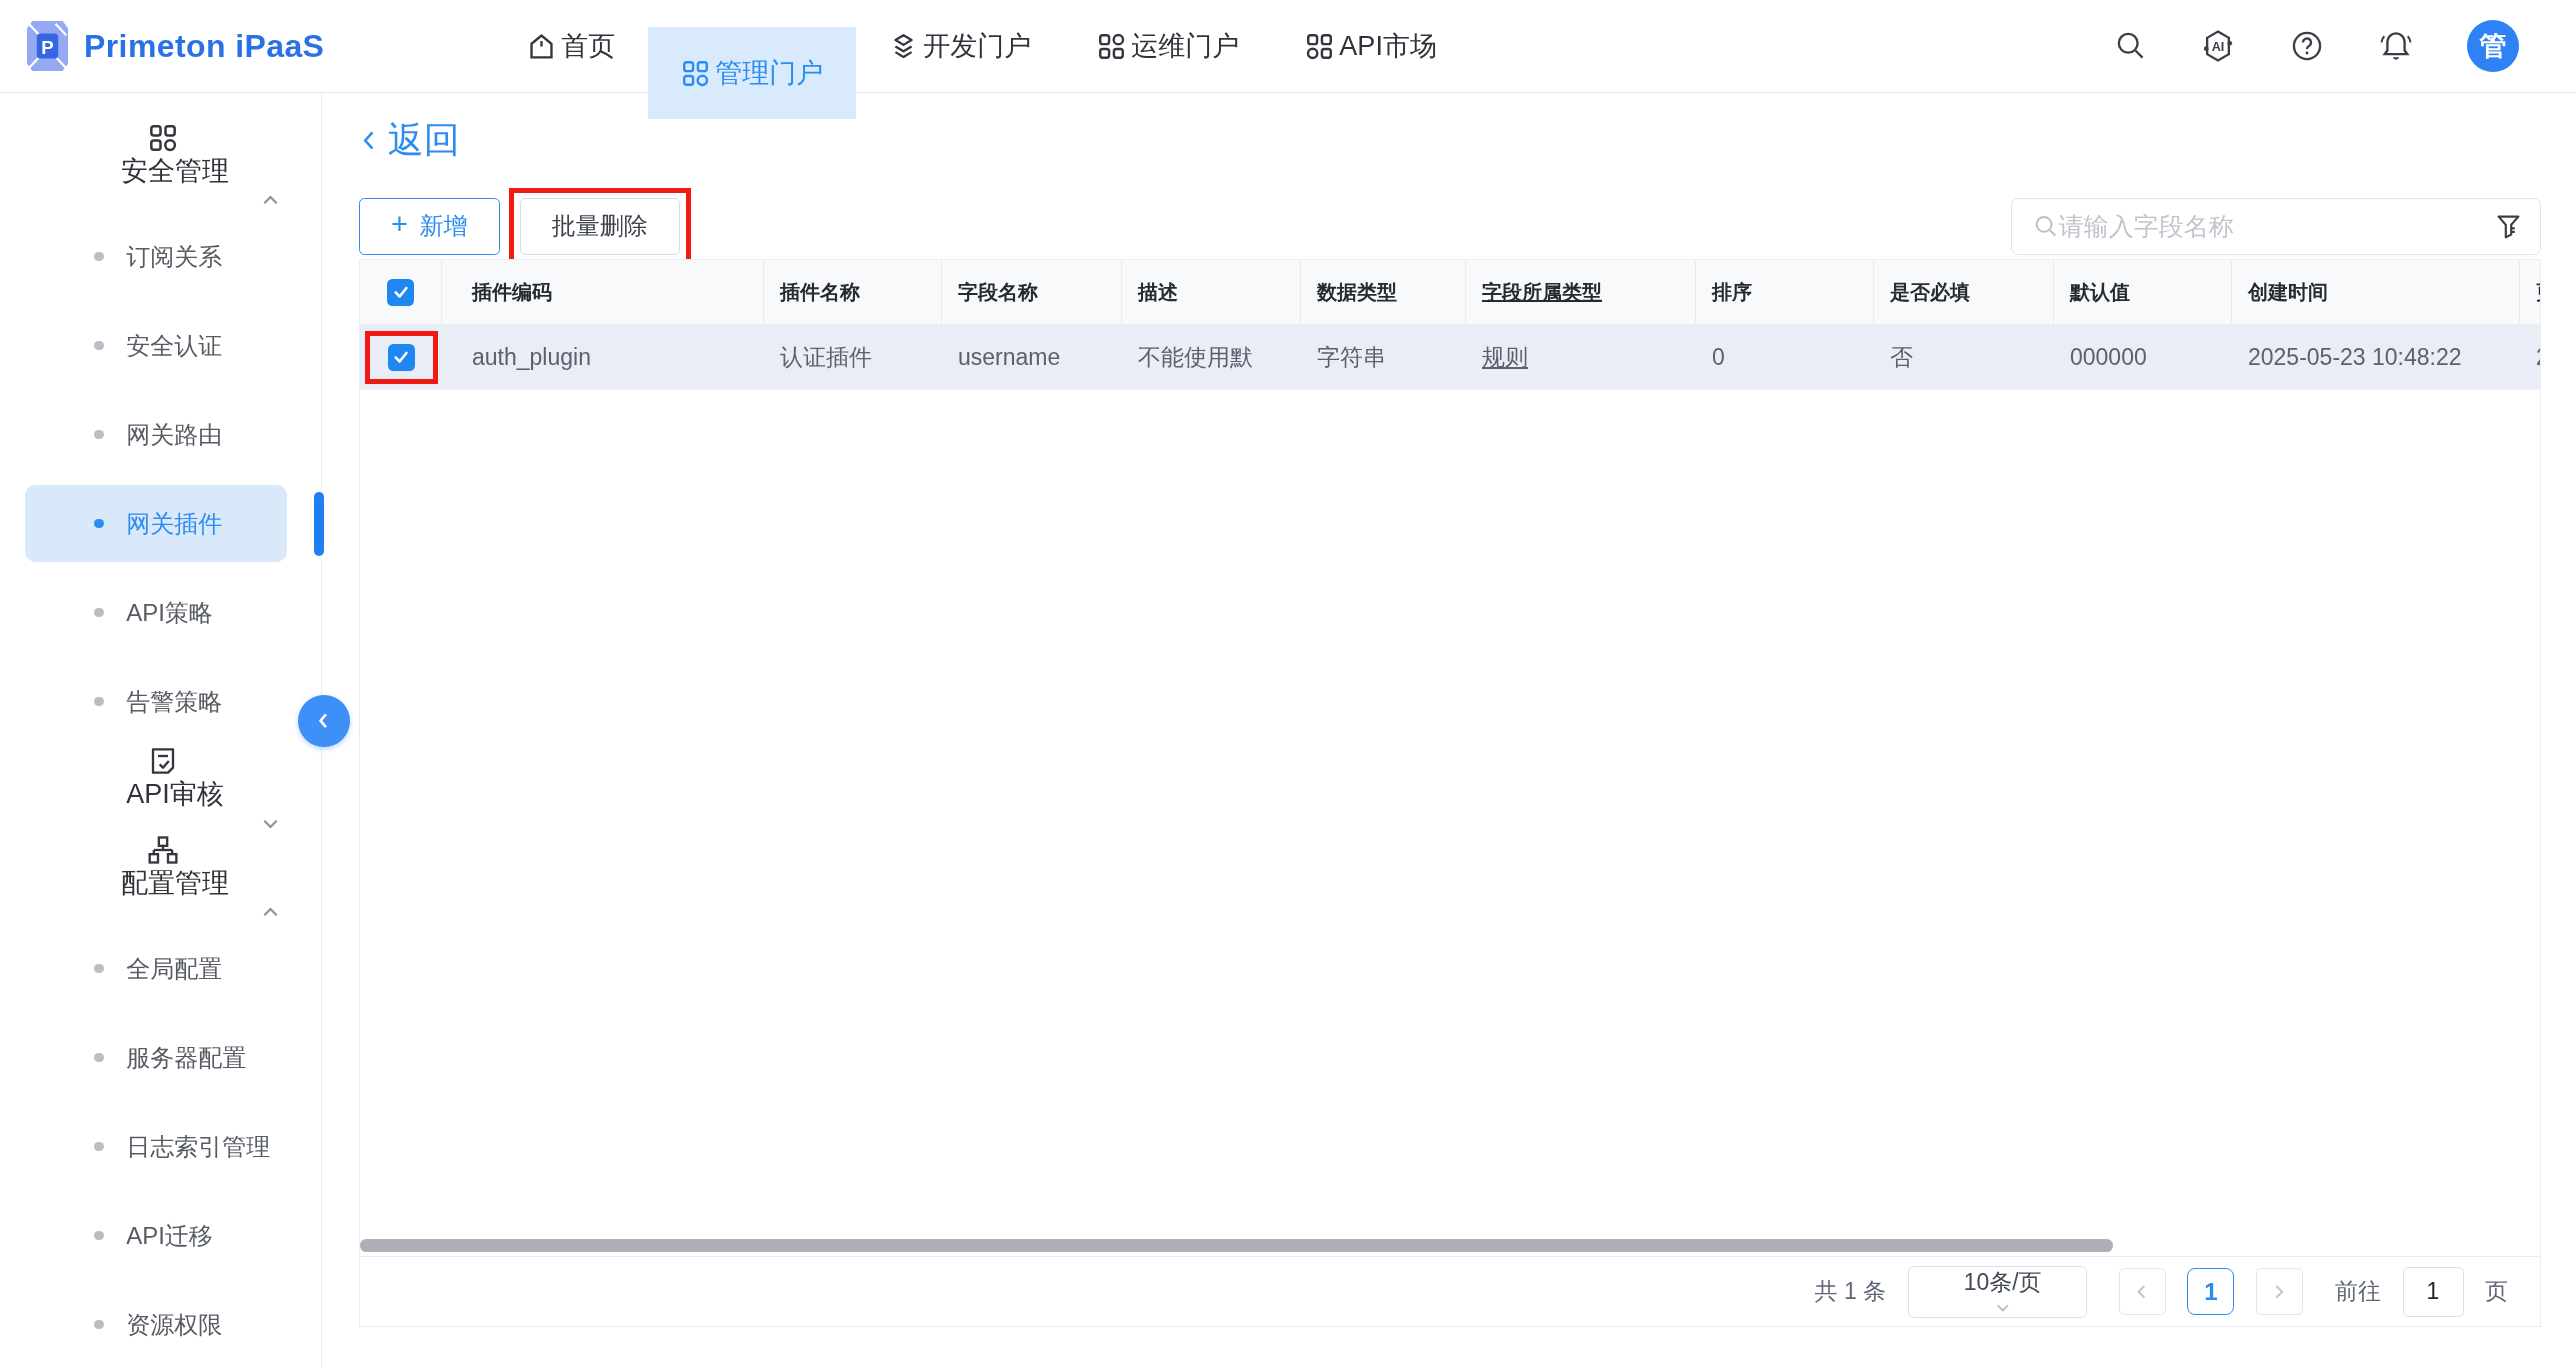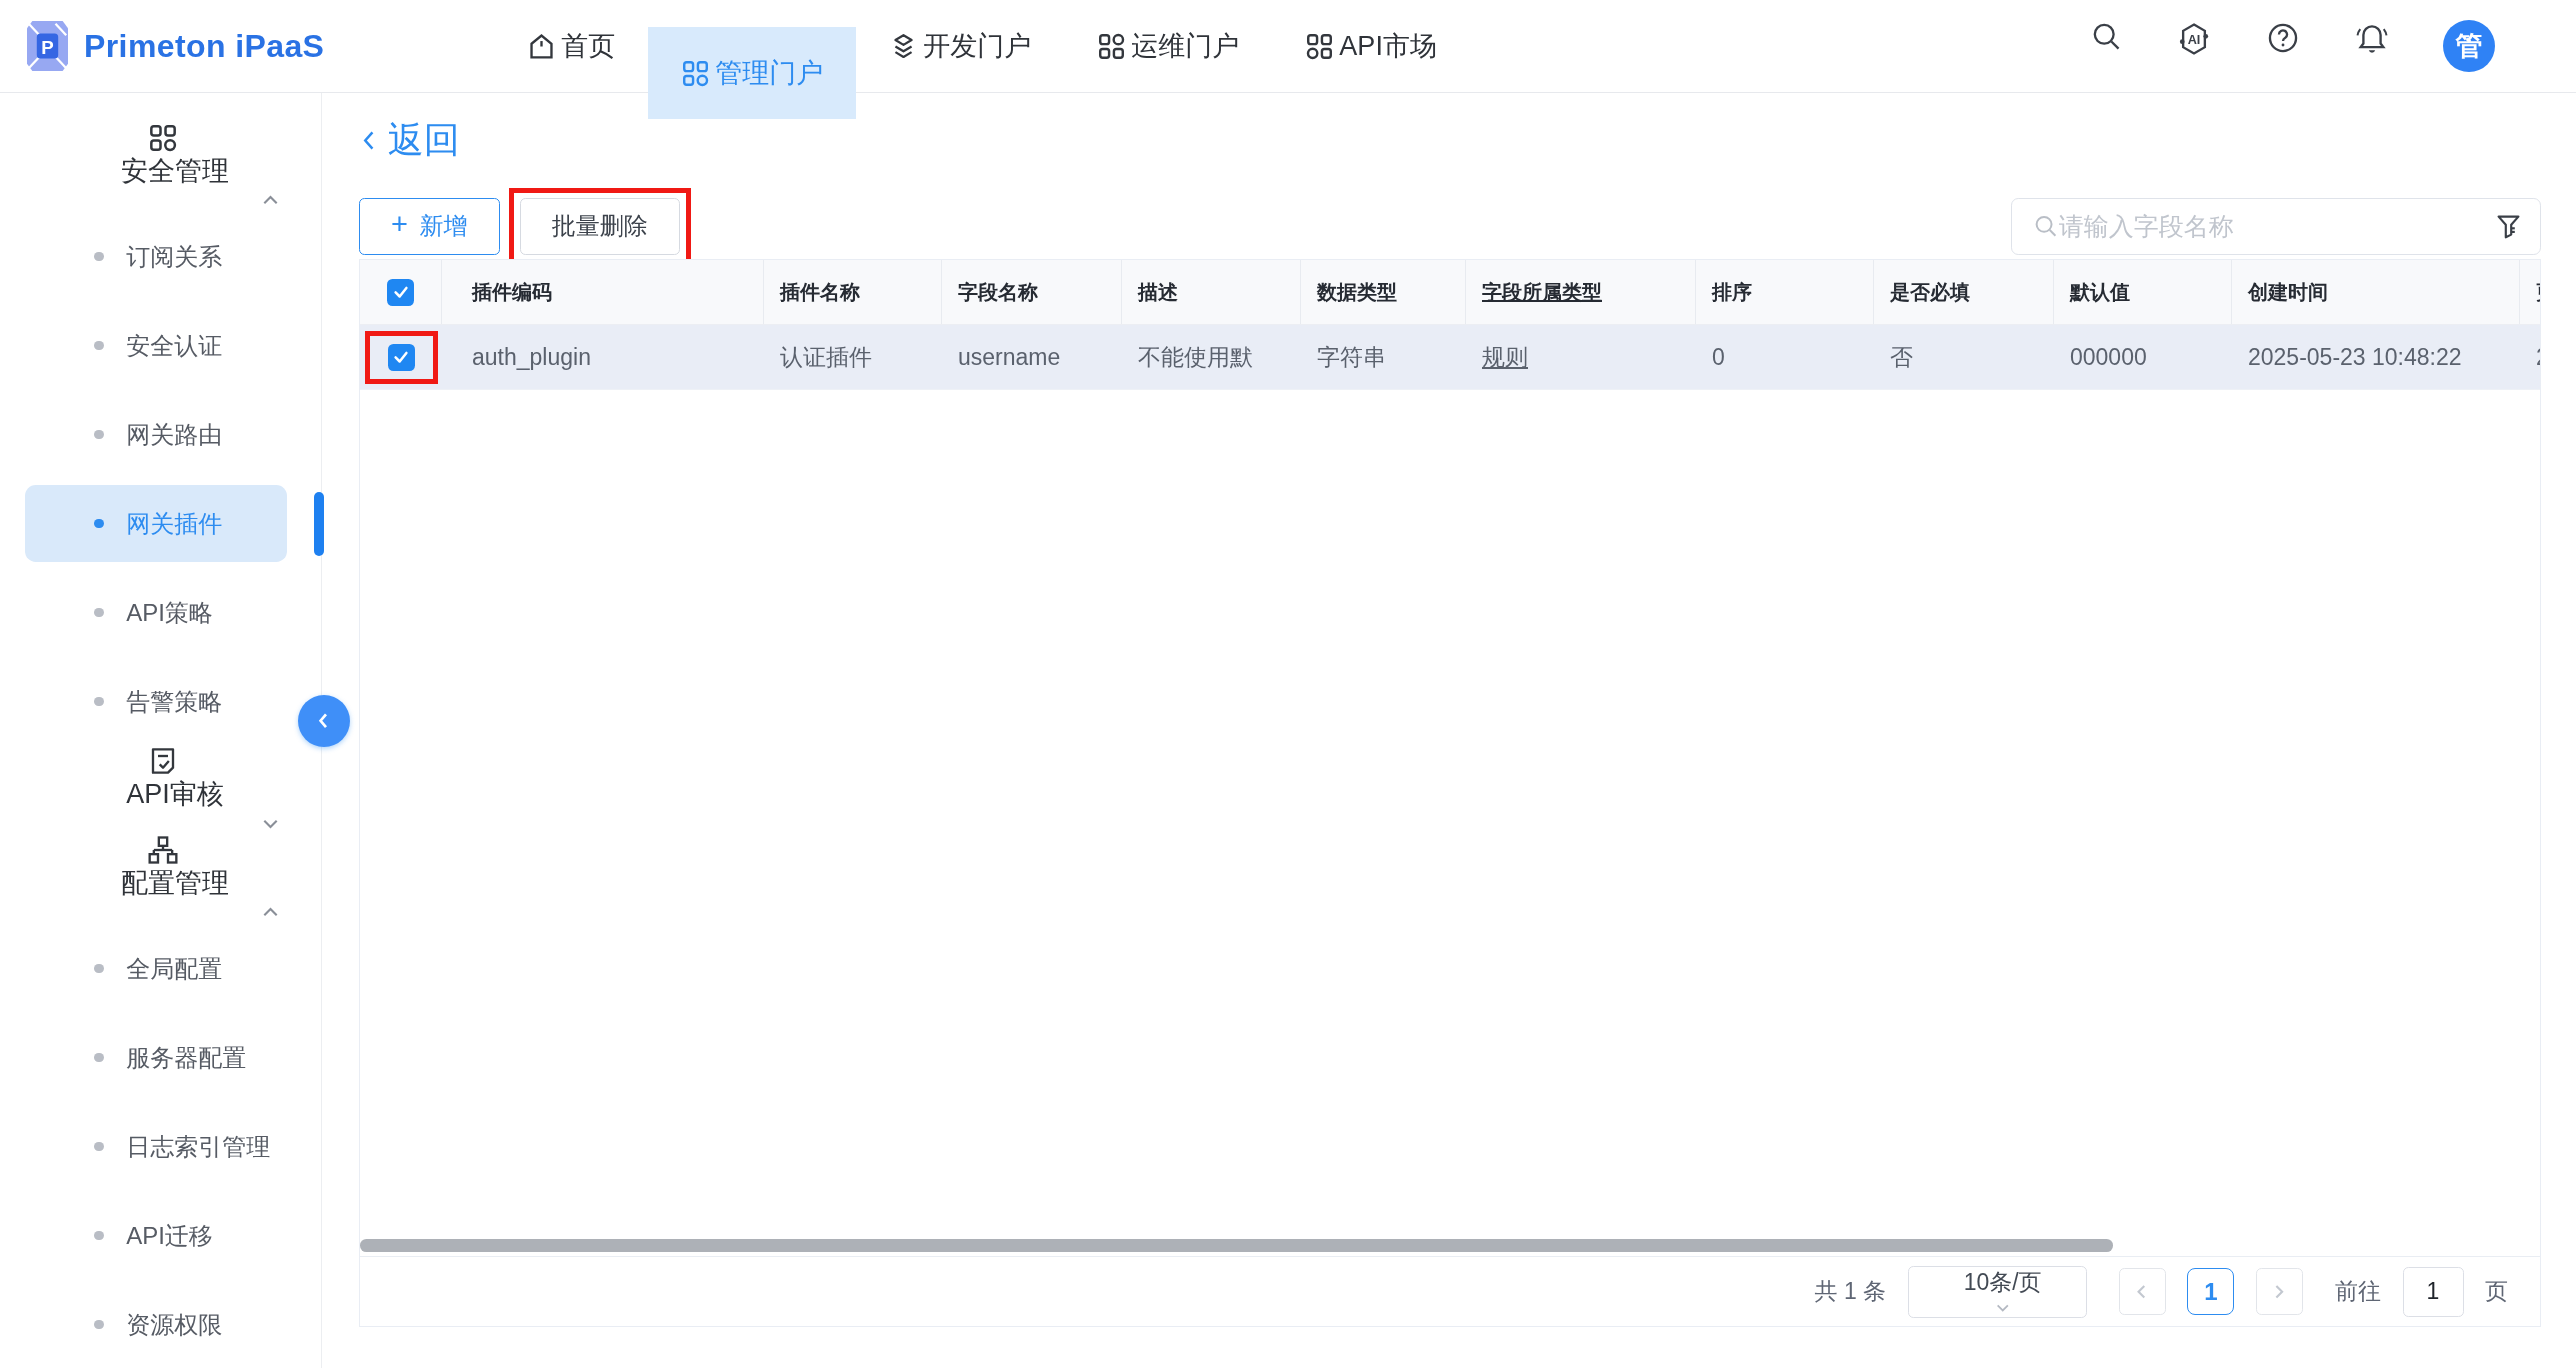--- a/index.html
+++ b/index.html
@@ -22,21 +22,21 @@
           border-bottom:0.9px solid #e7e9ed;background:#fff;padding-left:27px;z-index:10;}
   .brand{display:flex;align-items:center;gap:16px;cursor:pointer;}
   .brand-name{font-size:32px;font-weight:700;color:#2a72e4;letter-spacing:0.4px;}
   .topnav{display:flex;height:100%;margin-left:170px;}
   .navtab{display:flex;align-items:center;gap:5px;padding:0 33px;height:100%;font-size:27px;
           color:var(--txt-dark);cursor:pointer;}
   .navtab .nicon{display:flex;align-items:center;}
   .navtab.active{background:#d8eafc;color:var(--accent);margin-top:27px;}
   .navtab.active svg{stroke:var(--accent);}
   .navtab svg{stroke:#33373d;}
-  .top-actions{margin-left:auto;display:flex;align-items:flex-start;gap:52px;padding-right:81px;}
+  .top-actions{margin-left:auto;display:flex;align-items:center;gap:52px;padding-right:57px;}
   .action-icon{display:flex;align-items:center;justify-content:center;cursor:pointer;}
   .avatar{width:52px;height:52px;border-radius:50%;background:#2f82f5;color:#fff;display:flex;
           align-items:center;justify-content:center;font-size:27px;font-weight:700;cursor:pointer;}
 
   
   .sidebar{position:absolute;left:0;top:93px;bottom:0;width:322px;background:#fff;
            border-right:0.9px solid #eceef1;padding-top:30px;z-index:5;}
   .side-row{height:89px;display:flex;align-items:center;position:relative;cursor:pointer;}
   .group-row{padding:0 39px 0 43px;flex-direction:column;}
   .group-row .gicon{display:flex;align-items:center;color:#33373d;}

